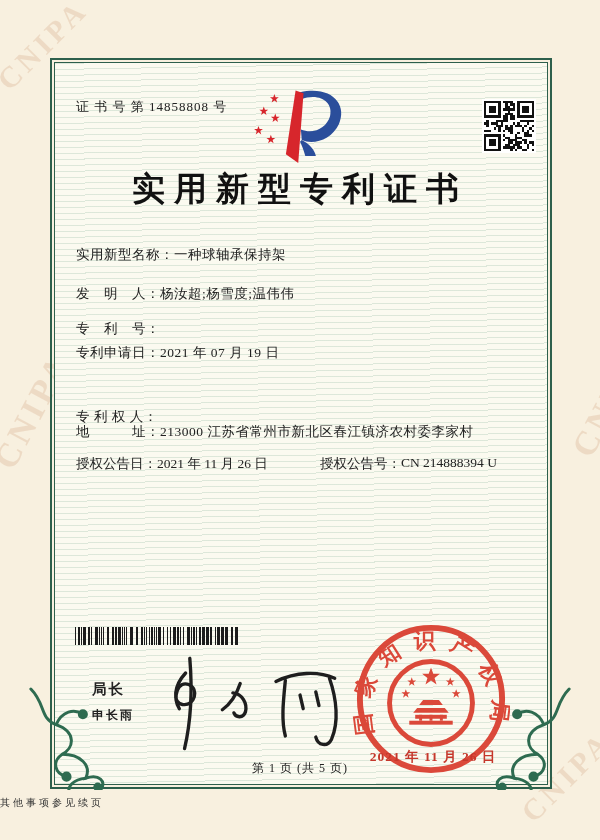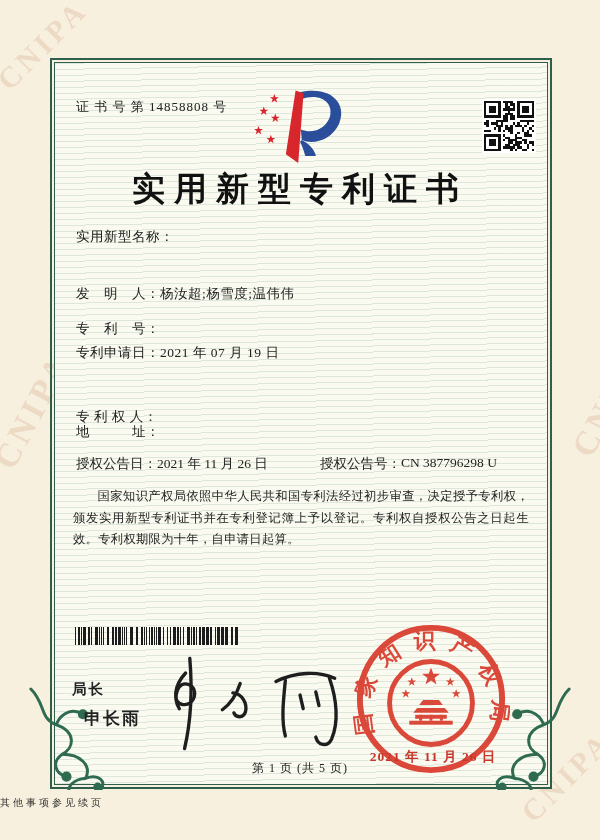--- a/index.html
+++ b/index.html
@@ -41,22 +41,22 @@
   .grant-row{position:absolute;left:76px;top:455px;width:450px;font-size:13.5px;display:flex;white-space:pre;}
   .grant-row .gap{width:52px;}
   .body-text{
     position:absolute;left:73px;top:486px;width:456px;
     font-size:12.3px;line-height:21.5px;text-align:justify;letter-spacing:.3px;color:#1d1d1d;
   }
   .body-text p{margin:0;text-indent:2em;}
   .barcode{position:absolute;left:75px;top:627px;height:18px;display:flex;align-items:stretch;}
   .barcode i{display:block;height:100%;background:#1c1c1c;}
   .barcode i.sp{background:transparent;}
-  .signer-title{position:absolute;left:72px;top:680px;font-size:14.5px;font-weight:bold;letter-spacing:2px;}
-  .signer-name{position:absolute;left:84px;top:707px;font-size:17px;font-weight:bold;letter-spacing:2px;}
+  .signer-title{position:absolute;left:92px;top:680px;font-size:14.5px;font-weight:bold;letter-spacing:2px;}
+  .signer-name{position:absolute;left:92px;top:707px;font-size:12px;font-weight:bold;letter-spacing:2px;}
   .signature{position:absolute;left:152px;top:652px;width:210px;height:105px;}
   .seal{position:absolute;left:352px;top:620px;width:158px;height:158px;}
   .seal-date{
     position:absolute;left:358px;top:748px;width:150px;text-align:center;
     color:#c5372b;font-size:13.5px;font-weight:bold;letter-spacing:1px;
   }
   .page-no{position:absolute;left:0;top:760px;width:600px;text-align:center;font-size:12px;letter-spacing:1px;}
   .cont-note{position:absolute;left:0;top:796px;width:600px;text-align:left;font-size:10px;letter-spacing:3px;color:#333;}
 </style>
 </head>
@@ -245,45 +245,44 @@
     <rect x="18" y="19" width="1" height="1" fill="#111"></rect>
     <rect x="11" y="20" width="1" height="1" fill="#111"></rect>
     <rect x="13" y="20" width="1" height="1" fill="#111"></rect>
     <rect x="16" y="20" width="1" height="1" fill="#111"></rect>
     <rect x="17" y="20" width="1" height="1" fill="#111"></rect>
     <rect x="20" y="20" width="1" height="1" fill="#111"></rect>
   </svg>
 
 <div class="title">实用新型专利证书</div>
 
-<div class="field" style="top:228px;">
-  <span class="lab">实用新型名称：</span>
+<div class="field" style="top:246px;">
+  <span class="lab">实用新型名称：</span><span>一种球轴承保持架</span>
 </div>
 <div class="field" style="top:285px;">
   <span class="lab">发　明　人：</span><span>杨汝超;杨雪度;温伟伟</span>
 </div>
 <div class="field" style="top:320px;">
   <span class="lab">专　利　号：</span>
 </div>
 <div class="field" style="top:344px;justify-content:space-between;">
   <span class="lab">专利申请日：</span><span>2021 年 07 月 19 日</span>
 </div>
 <div class="field" style="top:408px;">
   <span class="lab">专 利 权 人：</span>
 </div>
 <div class="field" style="top:423px;">
-  <span class="lab">地　　　址：</span>
+  <span class="lab">地　　　址：</span><span>213000 江苏省常州市新北区春江镇济农村委李家村</span>
 </div>
 
 <div class="grant-row">
-  <span>授权公告日：</span><span>2021 年 11 月 26 日</span><span class="gap"></span><span>授权公告号：</span><span>CN 387796298 U</span>
+  <span>授权公告日：</span><span>2021 年 11 月 26 日</span><span class="gap"></span><span>授权公告号：</span><span>CN 214888394 U</span>
 </div>
 
 <div class="body-text">
-  <p>国家知识产权局依照中华人民共和国专利法经过初步审查，决定授予专利权，颁发实用新型专利证书并在专利登记簿上予以登记。专利权自授权公告之日起生效。专利权期限为十年，自申请日起算。</p>
 </div>
 
 <div class="barcode" id="barcode">
     <i style="width: 1px;"></i>
     <i class="sp" style="width: 2px;"></i>
     <i style="width: 2px;"></i>
     <i class="sp" style="width: 1px;"></i>
     <i style="width: 1px;"></i>
     <i class="sp" style="width: 1px;"></i>
     <i style="width: 3px;"></i>

